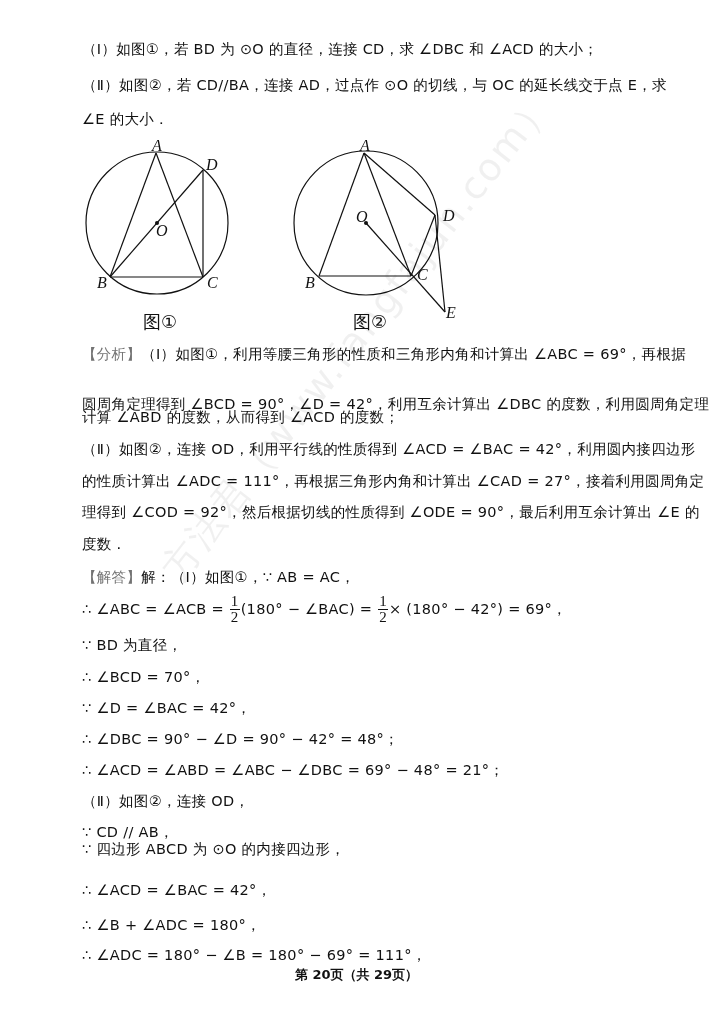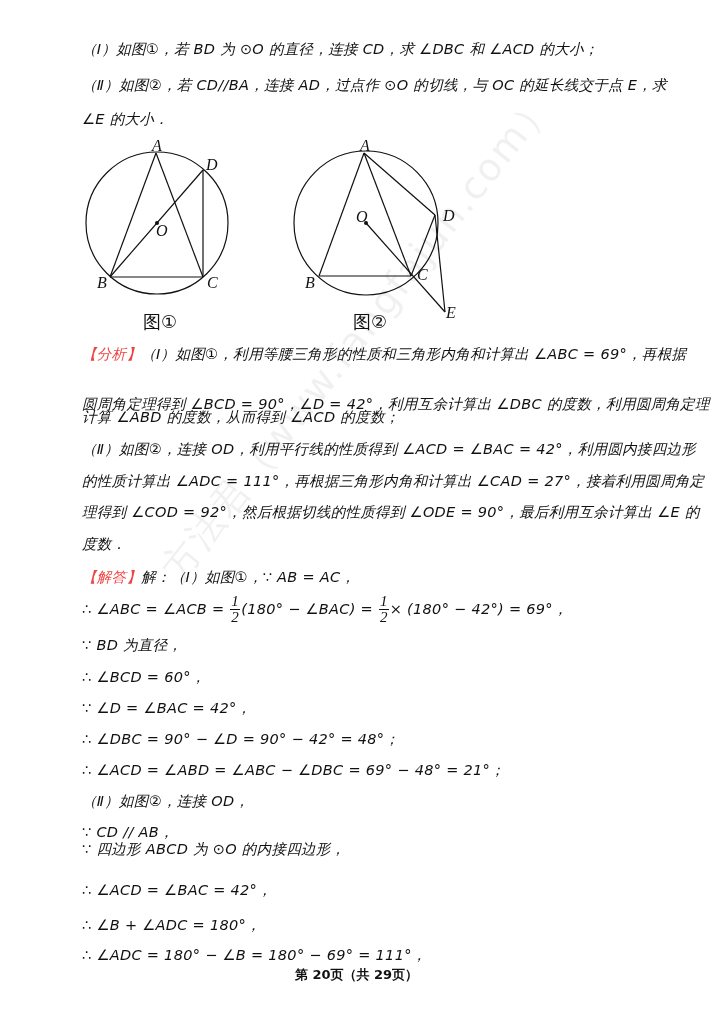--- a/index.html
+++ b/index.html
@@ -1,22 +1,22 @@
 <!DOCTYPE html>
 <html><head>
 <meta charset="utf-8">
 <style>
   html, body { margin: 0; padding: 0; }
   body {
     width: 713px; height: 1022px; background: #ffffff; position: relative; overflow: hidden;
     font-family: "DejaVu Sans", sans-serif; color: #111; font-size: 14.5px;
   }
-  .line { position: absolute; left: 82px; white-space: nowrap; letter-spacing: 0.3px; font-style: italic; }
+  .line { position: absolute; left: 82px; white-space: nowrap; letter-spacing: 0.3px; }
   .m { font-family: "Liberation Serif", serif; font-style: italic; font-size: 16px; }
-  .tag { color: #ef4444; }
+  .tag { color: #737373; }
   .frac { display: inline-block; vertical-align: middle; text-align: center; font-family: "Liberation Serif", serif; font-size: 15px; line-height: 15px; margin: 0 1px; }
   .frac span { display: block; }
   .frac .num { border-bottom: 1px solid #111; padding: 0 1px; }
   .fig { position: absolute; }
   .figcap { position: absolute; font-size: 18px; }
   .footer { position: absolute; top: 966px; left: 0; width: 713px; text-align: center; font-size: 13px; font-weight: bold; }
   .wm { position: absolute; left: 150px; top: 560px; transform: rotate(-52deg); transform-origin: left top;
         color: rgba(0,0,0,0.06); font-size: 38px; white-space: nowrap; pointer-events: none; letter-spacing: 2px; }
 </style>
 </head>
@@ -69,21 +69,21 @@
 <div class="line" style="top:440px">（Ⅱ）如图②，连接 OD，利用平行线的性质得到 ∠ACD = ∠BAC = 42°，利用圆内接四边形</div>
 <div class="line" style="top:472px">的性质计算出 ∠ADC = 111°，再根据三角形内角和计算出 ∠CAD = 27°，接着利用圆周角定</div>
 <div class="line" style="top:503px">理得到 ∠COD = 92°，然后根据切线的性质得到 ∠ODE = 90°，最后利用互余计算出 ∠E 的</div>
 <div class="line" style="top:535px">度数．</div>
 
 <div class="line" style="top:568px"><span class="tag">【解答】</span><span>解：（Ⅰ）如图①，∵ AB = AC，</span></div>
 <div class="line" style="top:594px">
   <span>∴ ∠ABC = ∠ACB = </span><span class="frac"><span class="num">1</span><span>2</span></span><span>(180° − ∠BAC) = </span><span class="frac"><span class="num">1</span><span>2</span></span><span>× (180° − 42°) = 69°，</span>
 </div>
 <div class="line" style="top:636px">∵ BD 为直径，</div>
-<div class="line" style="top:668px">∴ ∠BCD = 60°，</div>
+<div class="line" style="top:668px">∴ ∠BCD = 70°，</div>
 <div class="line" style="top:699px">∵ ∠D = ∠BAC = 42°，</div>
 <div class="line" style="top:730px">∴ ∠DBC = 90° − ∠D = 90° − 42° = 48°；</div>
 <div class="line" style="top:761px">∴ ∠ACD = ∠ABD = ∠ABC − ∠DBC = 69° − 48° = 21°；</div>
 <div class="line" style="top:792px">（Ⅱ）如图②，连接 OD，</div>
 <div class="line" style="top:823px">∵ CD // AB，</div>
 <div class="line" style="top:881px">∴ ∠ACD = ∠BAC = 42°，</div>
 <div class="line" style="top:840px">∵ 四边形 ABCD 为 ⊙O 的内接四边形，</div>
 <div class="line" style="top:916px">∴ ∠B + ∠ADC = 180°，</div>
 <div class="line" style="top:946px">∴ ∠ADC = 180° − ∠B = 180° − 69° = 111°，</div>
 

